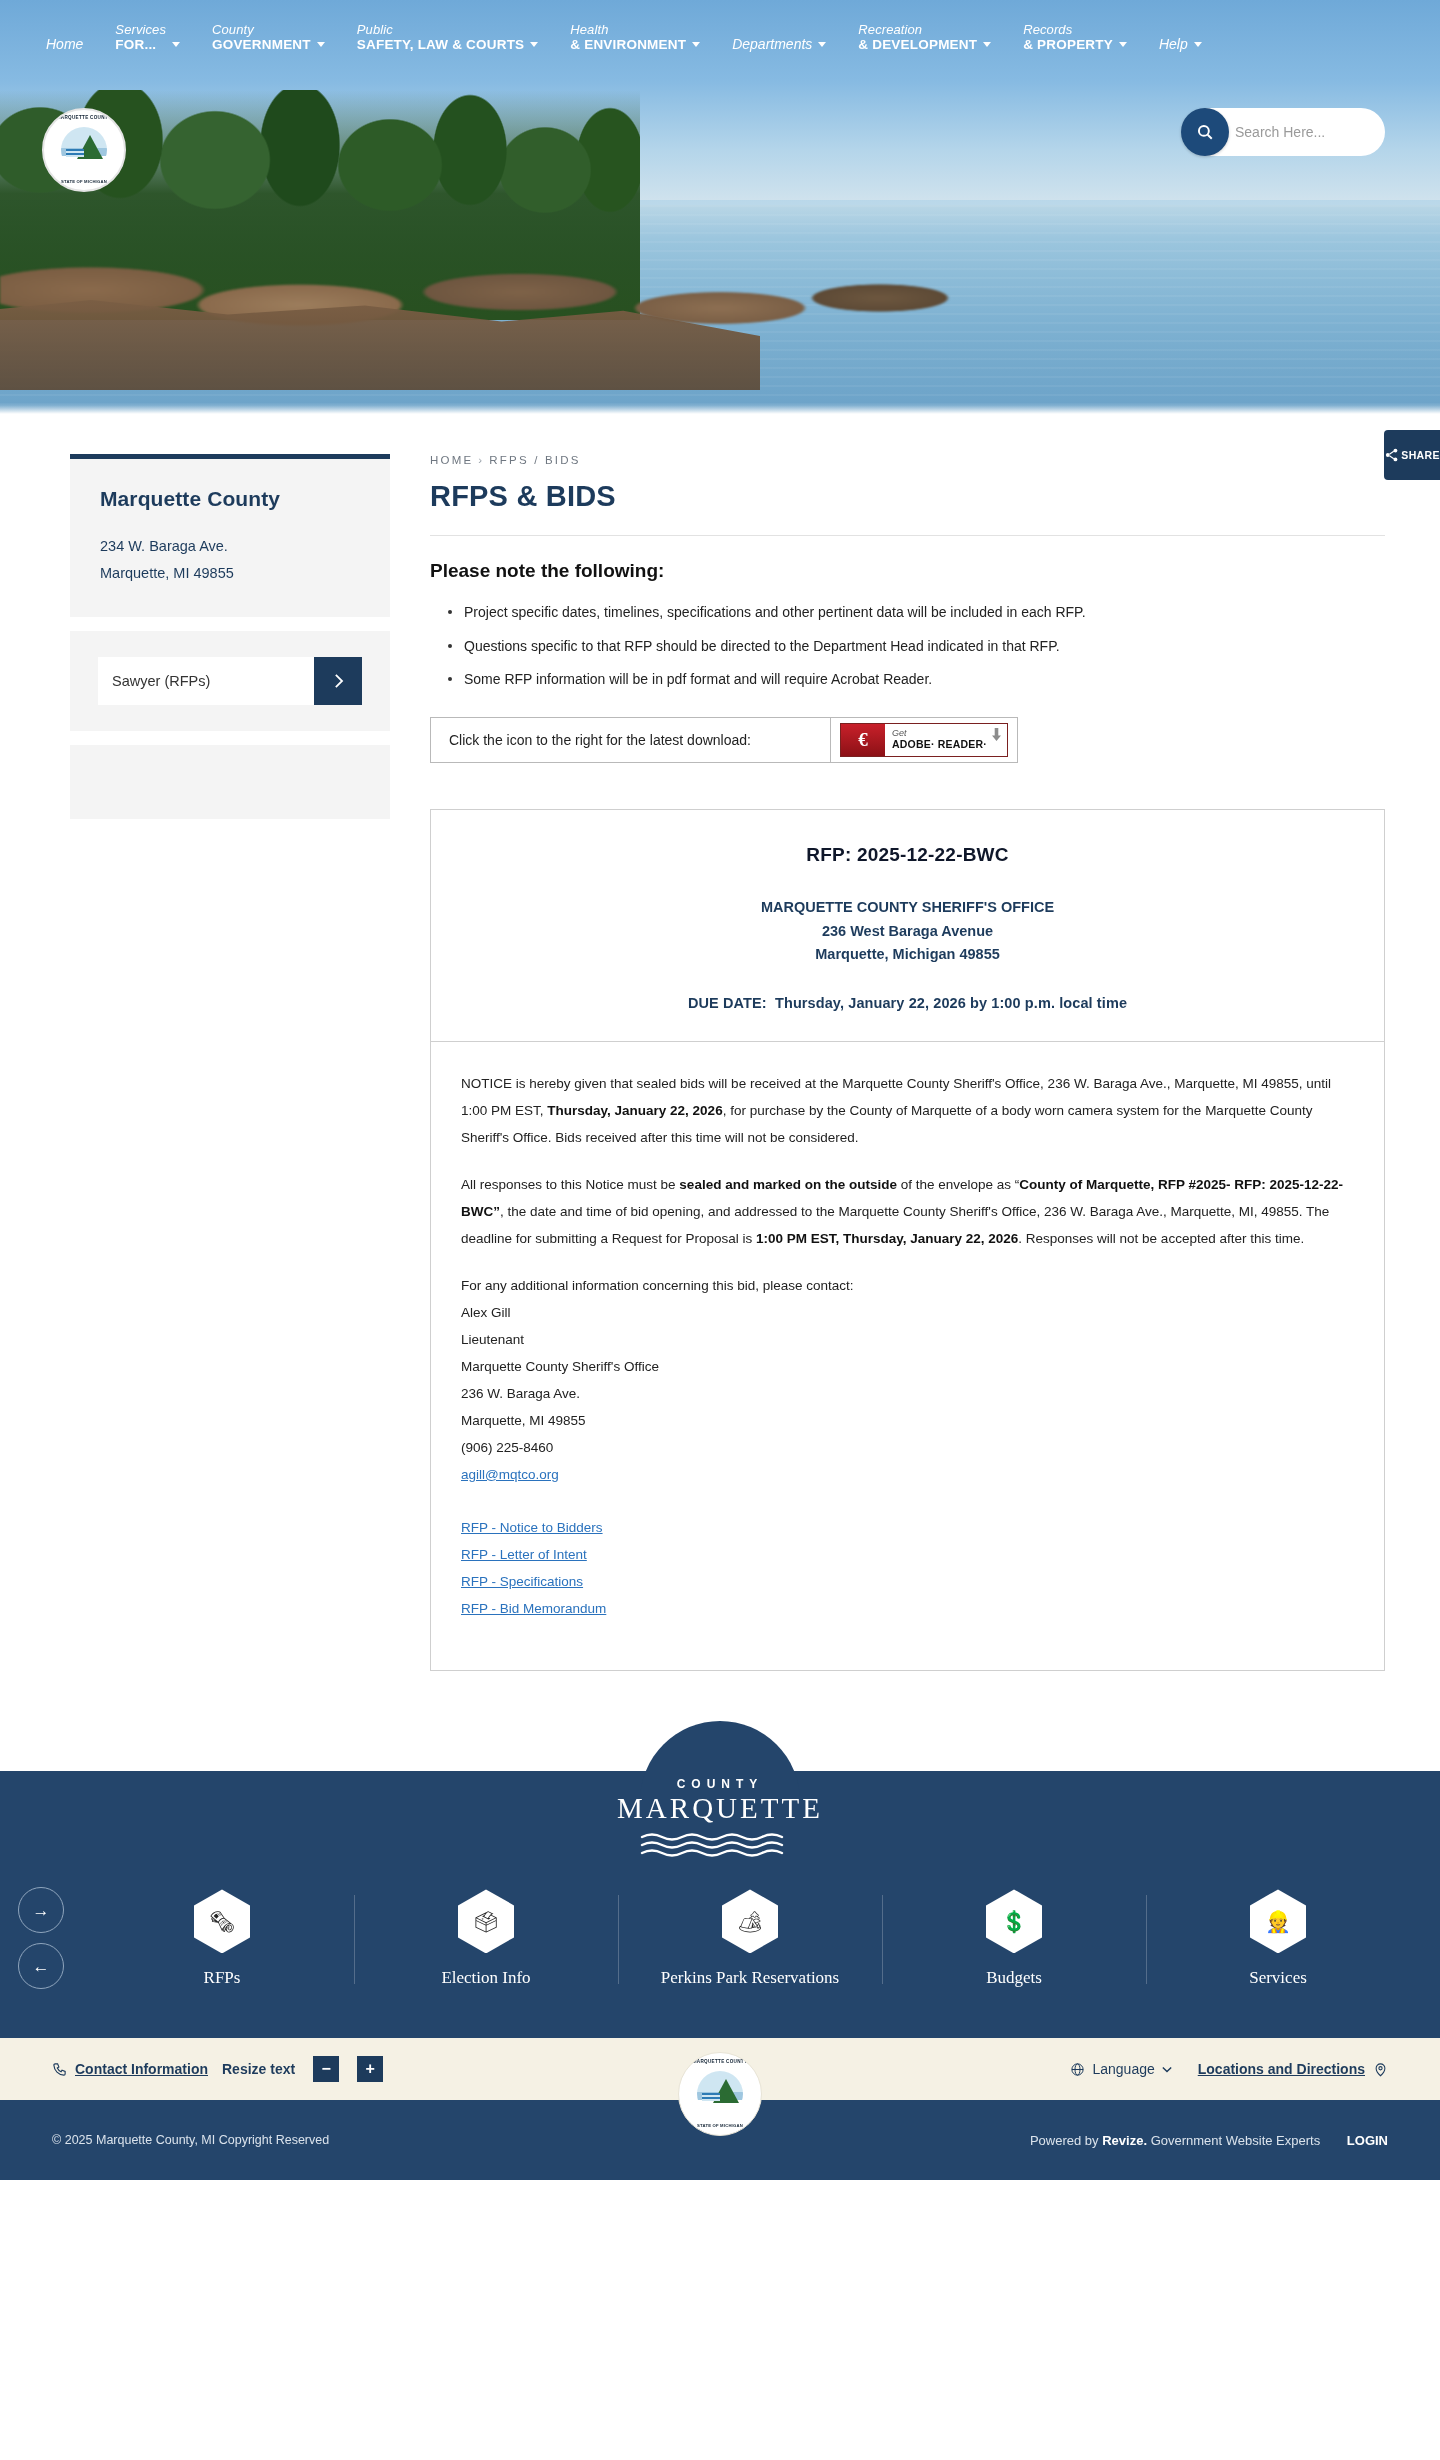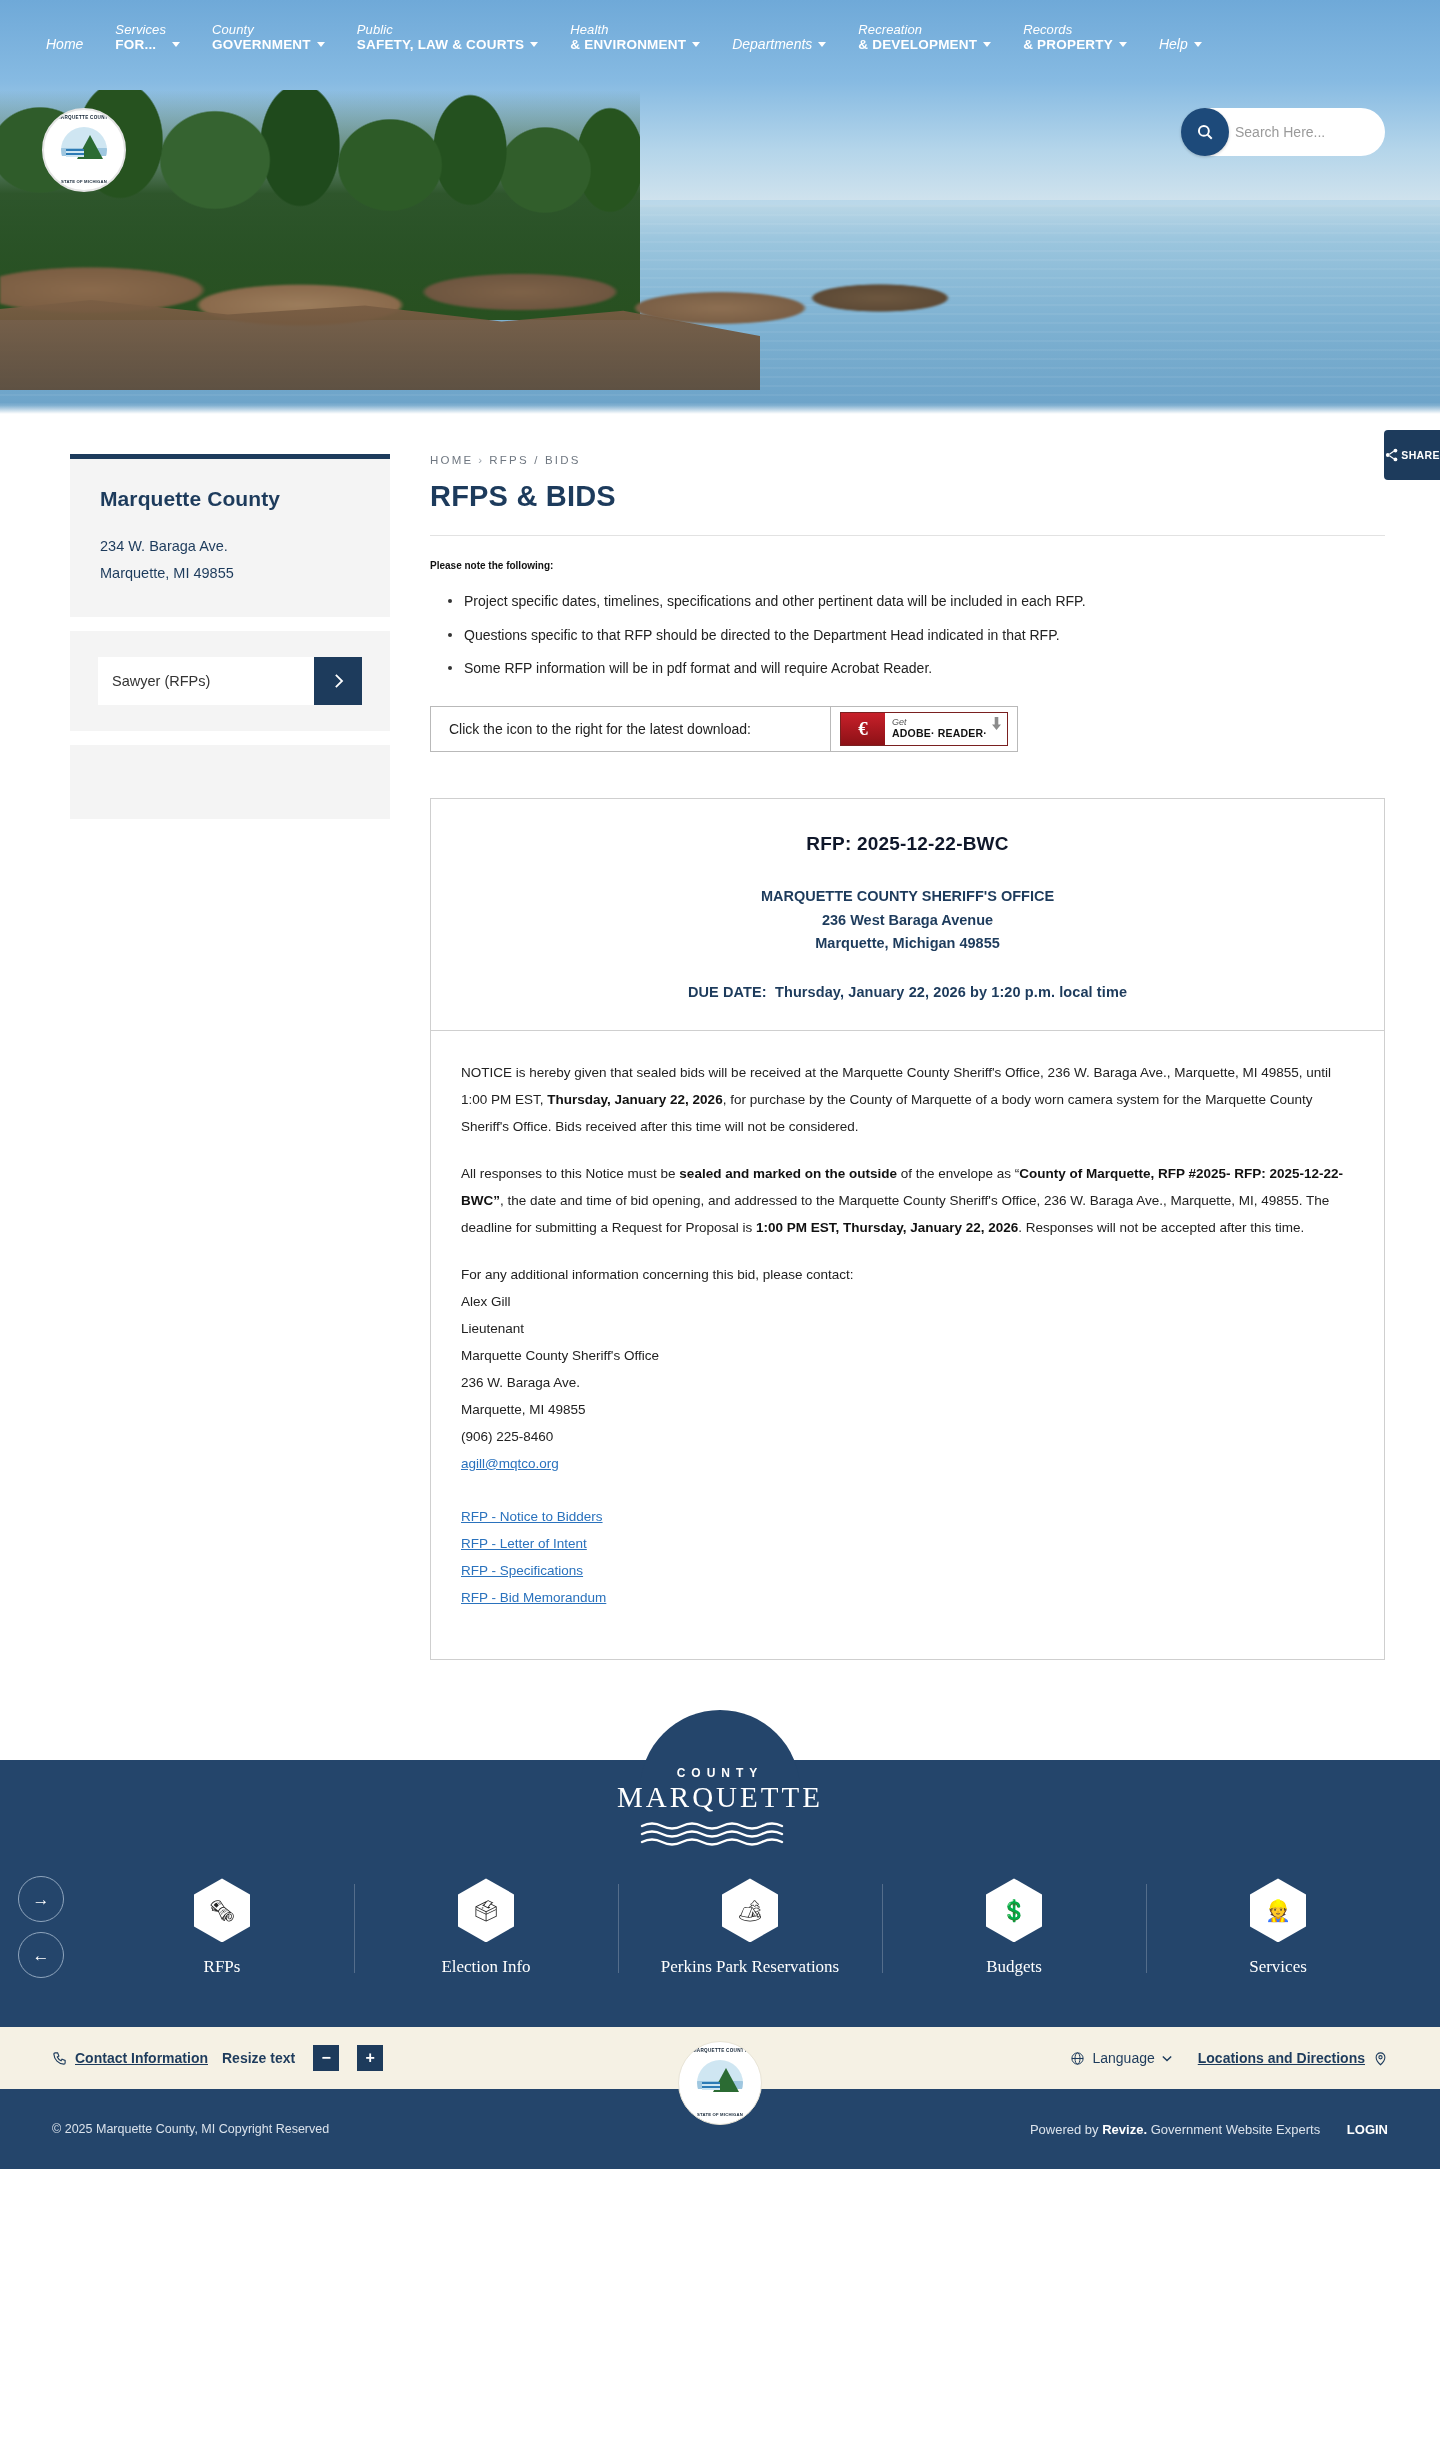--- a/index.html
+++ b/index.html
@@ -190,21 +190,21 @@
   .main { flex: 1; min-width: 0; }
   .breadcrumb {
     font-size: 11.5px; letter-spacing: 2.2px; color: #6f7781; margin-bottom: 14px;
   }
   .breadcrumb a { color: #6f7781; text-decoration: none; cursor: pointer; }
   .breadcrumb .sep { margin: 0 5px; color: #9aa2ab; }
   .page-title {
     font-size: 29px; font-weight: 700; color: #1d3b5c; letter-spacing: .2px;
     padding-bottom: 22px; border-bottom: 1px solid #e2e2e2; margin-bottom: 24px;
   }
-  .note-head { font-size: 10px; font-weight: 700; color: #111; margin-bottom: 20px; }
+  .note-head { font-size: 19px; font-weight: 700; color: #111; margin-bottom: 20px; }
   ul.notes { list-style: none; margin: 0 0 26px 0; padding: 0; }
   ul.notes li {
     position: relative; padding-left: 34px; font-size: 14px; color: #222;
     line-height: 1.55; margin-bottom: 12px;
   }
   ul.notes li:before {
     content: ""; position: absolute; left: 18px; top: 8px;
     width: 4px; height: 4px; border-radius: 50%; background: #333;
   }
 
@@ -499,21 +499,21 @@
       <section class="rfp-panel">
         <div class="rfp-head">
           <div class="rfp-num">RFP: 2025-12-22-BWC</div>
           <div class="rfp-org">
             <div>MARQUETTE COUNTY SHERIFF'S OFFICE</div>
             <div>236 West Baraga Avenue</div>
             <div>Marquette, Michigan 49855</div>
           </div>
           <div class="rfp-due">
             <span>DUE DATE:</span>&nbsp;
-            <span>Thursday, January 22, 2026 by 1:20 p.m. local time</span>
+            <span>Thursday, January 22, 2026 by 1:00 p.m. local time</span>
           </div>
         </div>
 
         <div class="rfp-body">
           <p>
             <span>NOTICE is hereby given that sealed bids will be received at the Marquette County Sheriff's Office, 236 W. Baraga Ave., Marquette, MI 49855, until 1:00 PM EST, </span><b>Thursday, January 22, 2026</b><span>, for purchase by the County of Marquette of a body worn camera system for the Marquette County Sheriff's Office. Bids received after this time will not be considered.</span>
           </p>
           <p>
             <span>All responses to this Notice must be </span><b>sealed and marked on the outside</b><span> of the envelope as “</span><b>County of Marquette, RFP #2025- RFP: 2025-12-22-BWC”</b><span>, the date and time of bid opening, and addressed to the Marquette County Sheriff's Office, 236 W. Baraga Ave., Marquette, MI, 49855.  The deadline for submitting a Request for Proposal is </span><b>1:00 PM EST, Thursday, January 22, 2026</b><span>.  Responses will not be accepted after this time.</span>
           </p>

